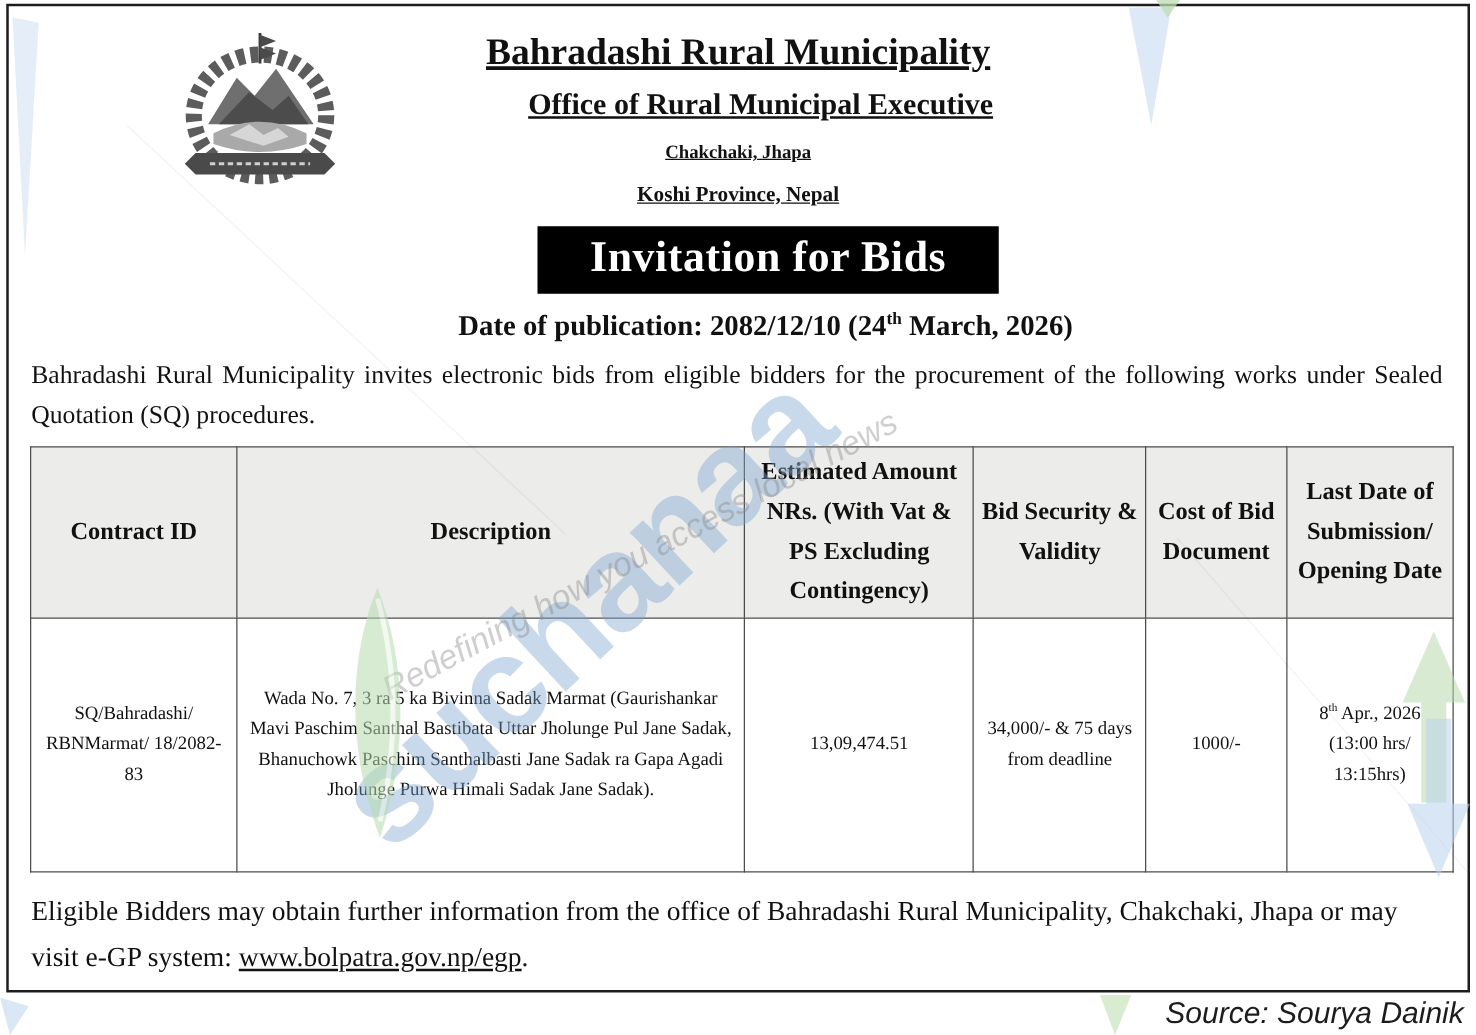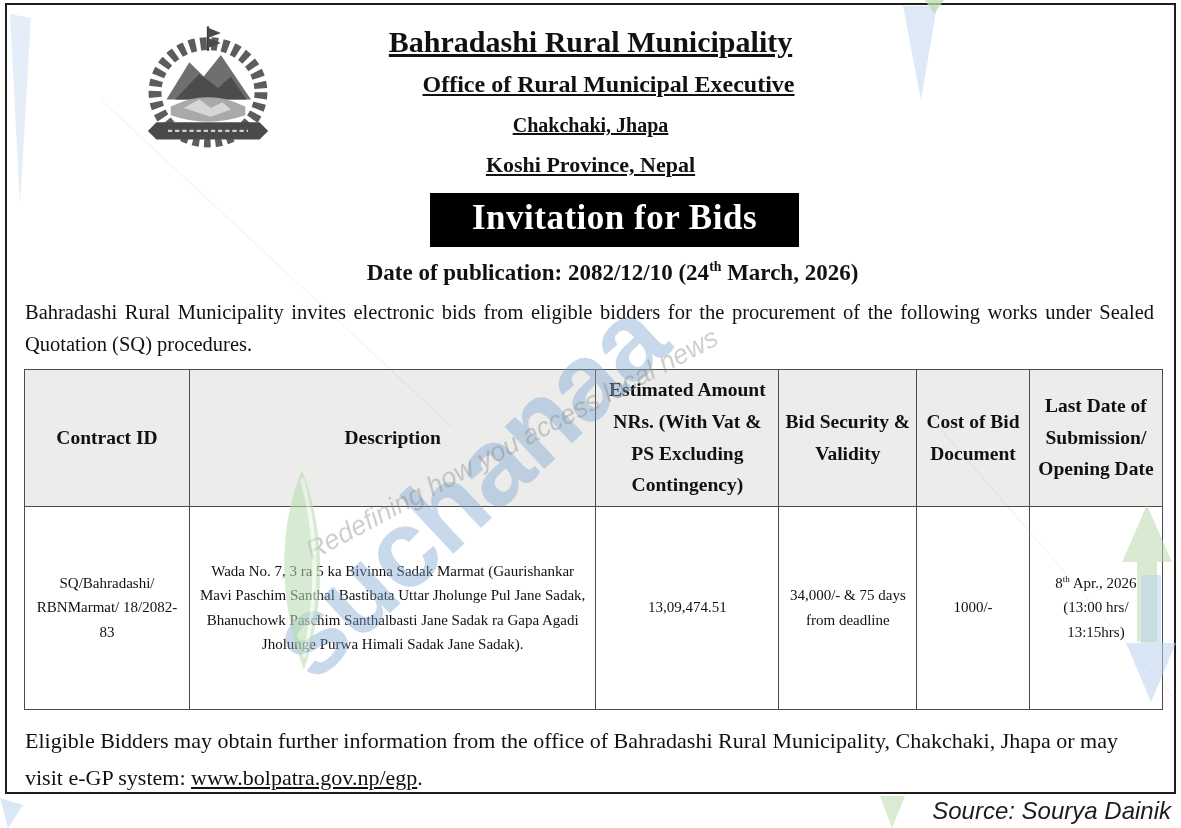--- a/index.html
+++ b/index.html
@@ -9,22 +9,22 @@
   }
   .doc{
     position:absolute;left:5px;top:3px;width:1167px;height:787px;
     border:2px solid #1d1d1d;background:transparent;overflow:hidden;
   }
   
   .emblem{position:absolute;left:126px;top:20px;width:150px;height:126px;}
   .hdr{ text-align:center;text-decoration:underline; }
   .hdr-line1{font-size:30px;font-weight:bold;margin:20px 0 0;}
   .hdr-line2{font-size:24px;font-weight:bold;margin:12px 0 0;padding-left:36px;}
-  .hdr-line3{font-size:20px;font-weight:bold;margin:16px 0 0;}
-  .hdr-line4{font-size:22px;font-weight:bold;margin:15px 0 0;}
+  .hdr-line3{font-size:15px;font-weight:bold;margin:16px 0 0;}
+  .hdr-line4{font-size:17px;font-weight:bold;margin:15px 0 0;}
   
   .banner-wrap{text-align:center;margin-top:15px;padding-left:48px;}
   .banner{
     display:inline-block;background:#000;color:#fff;font-size:35px;font-weight:bold;
     padding:5px 42px 9px;letter-spacing:0.5px;
   }
   .pubdate{text-align:center;font-size:23px;font-weight:bold;margin-top:13px;margin-left:44px;}
   sup{font-size:60%;line-height:0;}
   
   .intro{

